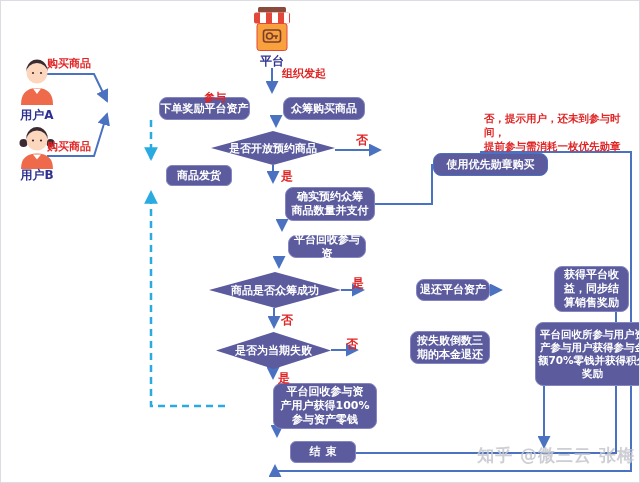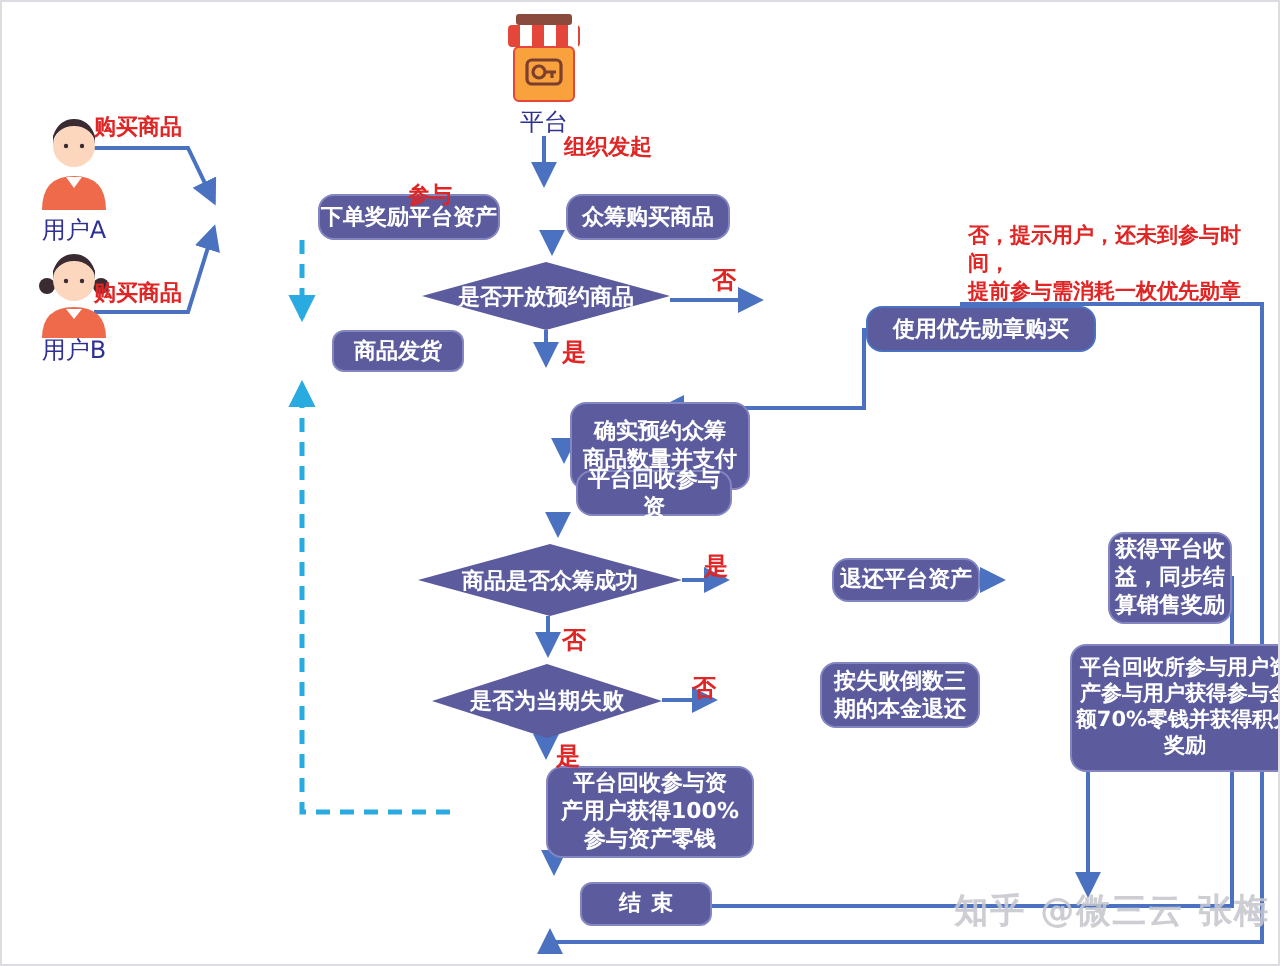--- a/index.html
+++ b/index.html
@@ -29,21 +29,21 @@
   }
   .redlabel{
     position:absolute;z-index:3;color:var(--label-red,#e02525);
     font-weight:bold;font-size:11px;line-height:1.35;white-space:pre-line;
   }
   .redlabel.big{font-size:12px;}
   .redlabel.center{text-align:center;}
   .redlabel.hint{font-size:10.5px;}
   .actor-label{
     position:absolute;z-index:3;color:var(--actor-navy,#2f3192);
-    font-weight:normal;font-size:12px;text-align:center;
+    font-weight:bold;font-size:12px;text-align:center;
   }
   .actor-icon{position:absolute;z-index:2;}
   #watermark{
     position:absolute;z-index:5;right:4px;top:443px;
     font-size:17px;font-weight:bold;color:rgba(198,198,206,0.88);
     letter-spacing:1px;white-space:nowrap;
   }
   .endbox{letter-spacing:5px;padding-left:5px;}
 </style>
 </head>
@@ -121,26 +121,26 @@
     <path d="M6,46 q0,-15.5 16,-15.5 q16,0 16,15.5 z" fill="#ee6a4b"></path>
     <path d="M18,31.5 l4,5 l4,-5 z" fill="#fff"></path>
   </svg>
   <div class="actor-label" style="left:14px;top:166px;width:44px">用户B</div>
 
   <div class="node" style="left:110px;top:96px;width:91px;height:23px">下单奖励平台资产</div>
   <div class="node small" style="left:117px;top:164px;width:66px;height:21px">商品发货</div>
   <div class="node" style="left:234px;top:96px;width:82px;height:23px">众筹购买商品</div>
   <div class="diamond" style="left:210px;top:130px;width:124px;height:34px">是否开放预约商品</div>
   <div class="node blue-border" style="left:384px;top:152px;width:115px;height:23px">使用优先勋章购买</div>
-  <div class="node" style="left:236px;top:200px;width:90px;height:44px">确实预约众筹
+  <div class="node" style="left:236px;top:186px;width:90px;height:34px">确实预约众筹
 商品数量并支付</div>
   <div class="node" style="left:239px;top:234px;width:78px;height:23px">平台回收参与资</div>
   <div class="diamond" style="left:208px;top:271px;width:132px;height:36px">商品是否众筹成功</div>
   <div class="node" style="left:367px;top:278px;width:74px;height:22px">退还平台资产</div>
-  <div class="node" style="left:505px;top:265px;width:62px;height:46px">获得平台收
+  <div class="node" style="left:505px;top:265px;width:75px;height:46px">获得平台收
 益，同步结
 算销售奖励</div>
   <div class="diamond" style="left:215px;top:331px;width:115px;height:37px">是否为当期失败</div>
   <div class="node" style="left:361px;top:330px;width:80px;height:33px">按失败倒数三
 期的本金退还</div>
   <div class="node tiny-font" style="left:486px;top:321px;width:115px;height:64px">平台回收所参与用户资
 产参与用户获得参与金
 额70%零钱并获得积分
 奖励</div>
   <div class="node" style="left:224px;top:382px;width:104px;height:46px">平台回收参与资

